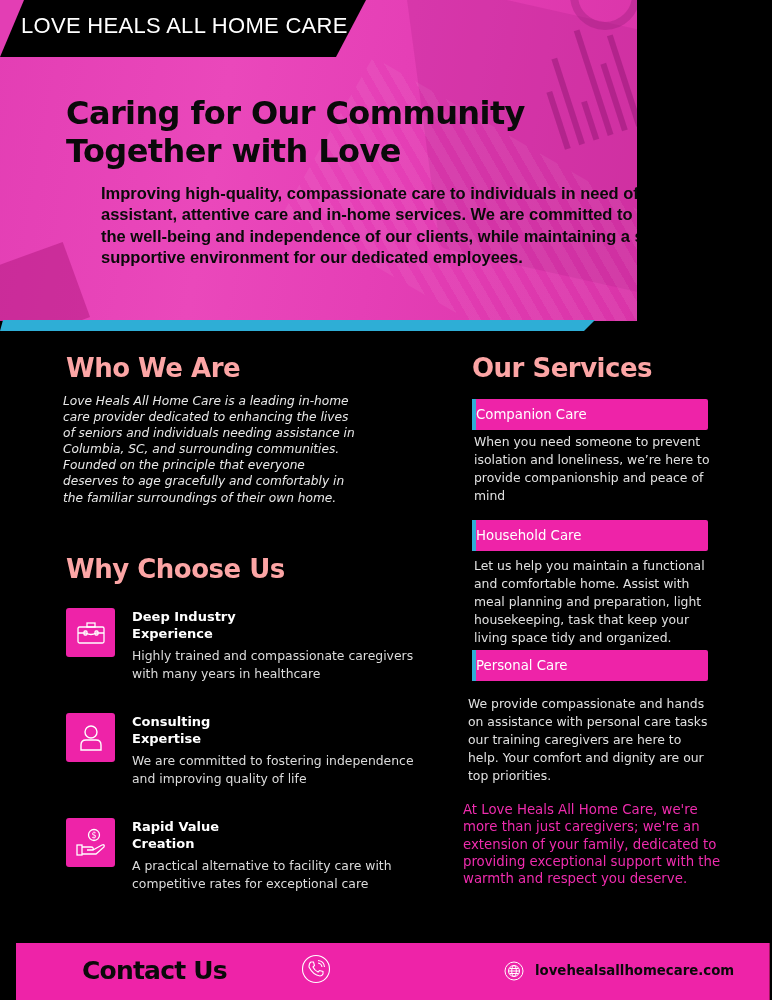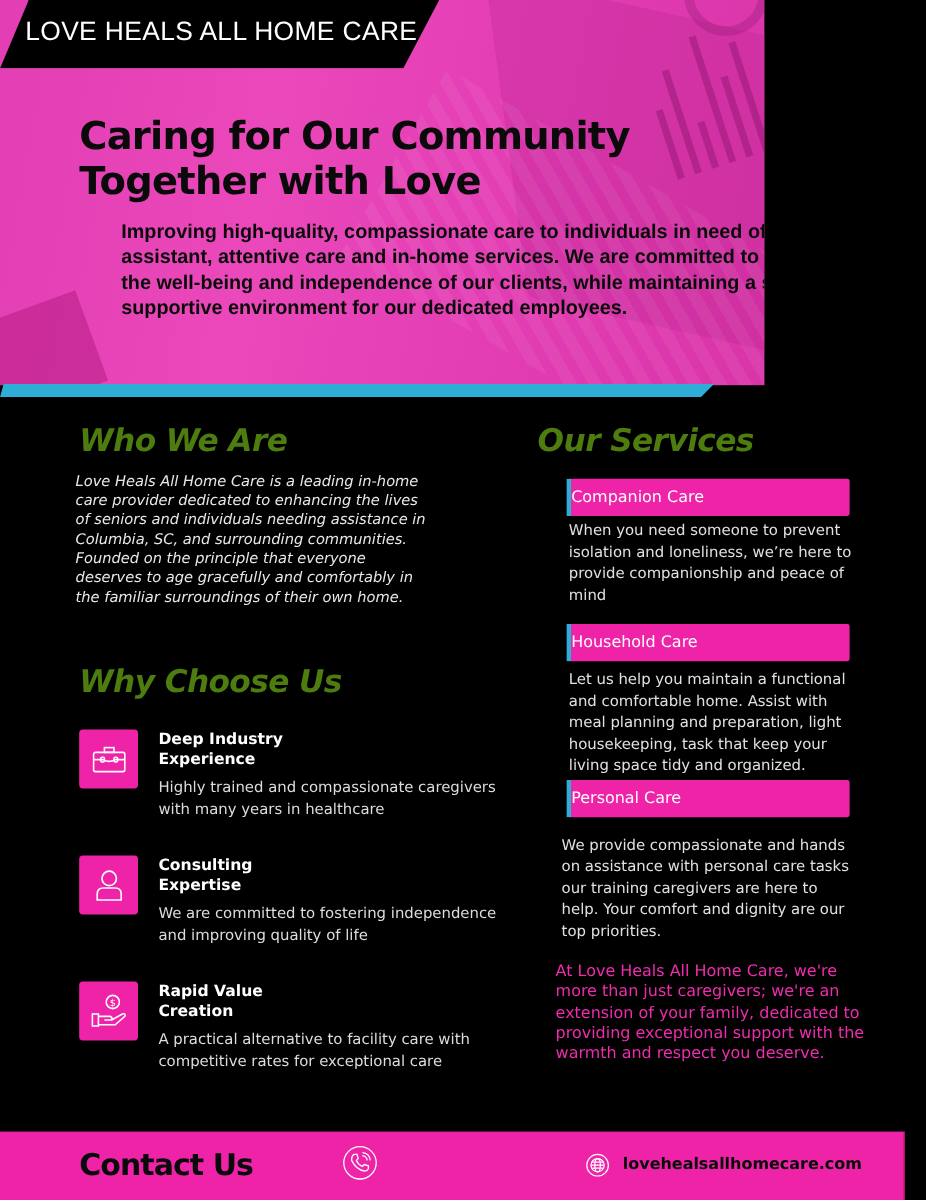--- a/index.html
+++ b/index.html
@@ -60,21 +60,21 @@
     color: #0a0a0a;
     margin-left: 34px;
   }
 
   .blue-stripe {
     position: absolute; left: 0; top: 320px; width: 595px; height: 11px; background: #2eaed6;
     clip-path: polygon(3px 0, 100% 0, 584px 100%, 0 100%);
   }
 
   
-  .h2 { position: absolute; font-family: "DejaVu Sans", sans-serif; font-weight: bold; font-size: 26px; color: #4d7c0f; letter-spacing: -0.5px; white-space: nowrap; font-style: italic; }
+  .h2 { position: absolute; font-family: "DejaVu Sans", sans-serif; font-weight: bold; font-size: 26px; color: #fca5a5; letter-spacing: -0.5px; white-space: nowrap; }
   .who-title { left: 66px; top: 353px; }
   .who-text {
     position: absolute; left: 63px; top: 393px; width: 300px;
     font-family: "DejaVu Sans", sans-serif; font-style: italic; font-size: 12.2px; line-height: 16.1px; color: #e8e8e8;
   }
   .why-title { left: 66px; top: 554px; }
 
   .feature { position: absolute; left: 66px; width: 360px; }
   .feature .icon-box {
     position: absolute; left: 0; top: 0; width: 49px; height: 49px; background: #ee23a8; border-radius: 3px;
@@ -83,38 +83,38 @@
   .feature .f-title {
     position: absolute; left: 66px; top: 0; width: 200px;
     font-family: "DejaVu Sans", sans-serif; font-weight: bold; font-size: 13px; line-height: 17px; color: #fff;
   }
   .feature .f-text {
     position: absolute; left: 66px; top: 39px; width: 300px;
     font-family: "DejaVu Sans", sans-serif; font-size: 12.4px; line-height: 17.5px; color: #dcdcdc;
   }
 
   
-  .services-title { left: 448px; top: 353px; text-align: center; }
+  .services-title { left: 472px; top: 353px; text-align: center; }
   .svc-head {
     position: absolute; left: 472px; width: 236px; height: 31px;
     background: #ee23a8; border-left: 4px solid #2eaed6; border-radius: 0 2px 2px 0;
     font-family: "DejaVu Sans", sans-serif; font-size: 13.3px; color: #fff; line-height: 31px; 
   }
   .svc-text {
     position: absolute; width: 250px;
     font-family: "DejaVu Sans", sans-serif; font-size: 12.4px; line-height: 18px; color: #e0e0e0;
   }
   .closing {
     position: absolute; left: 463px; top: 801px; width: 270px;
     font-family: "DejaVu Sans", sans-serif; font-size: 13.3px; line-height: 17.3px; color: #ef2cae;
   }
 
   
   .footer {
-    position: absolute; left: 0; top: 943px; width: 754px; height: 57px; background: #ee23a8;
+    position: absolute; left: 16px; top: 943px; width: 754px; height: 57px; background: #ee23a8;
     border-right: 1px solid #a0145e;
   }
   .contact-title {
     position: absolute; left: 66px; top: 13px;
     font-family: "DejaVu Sans", sans-serif; font-weight: bold; font-size: 25px; color: #0a0a0a; letter-spacing: -0.8px;
   }
   .phone-icon { position: absolute; left: 285px; top: 11px; width: 30px; height: 30px; }
   .phones {
     position: absolute; left: 319px; top: 10px;
     font-family: "DejaVu Sans", sans-serif; font-weight: bold; font-size: 13px; line-height: 17px; color: #0a0a0a;

